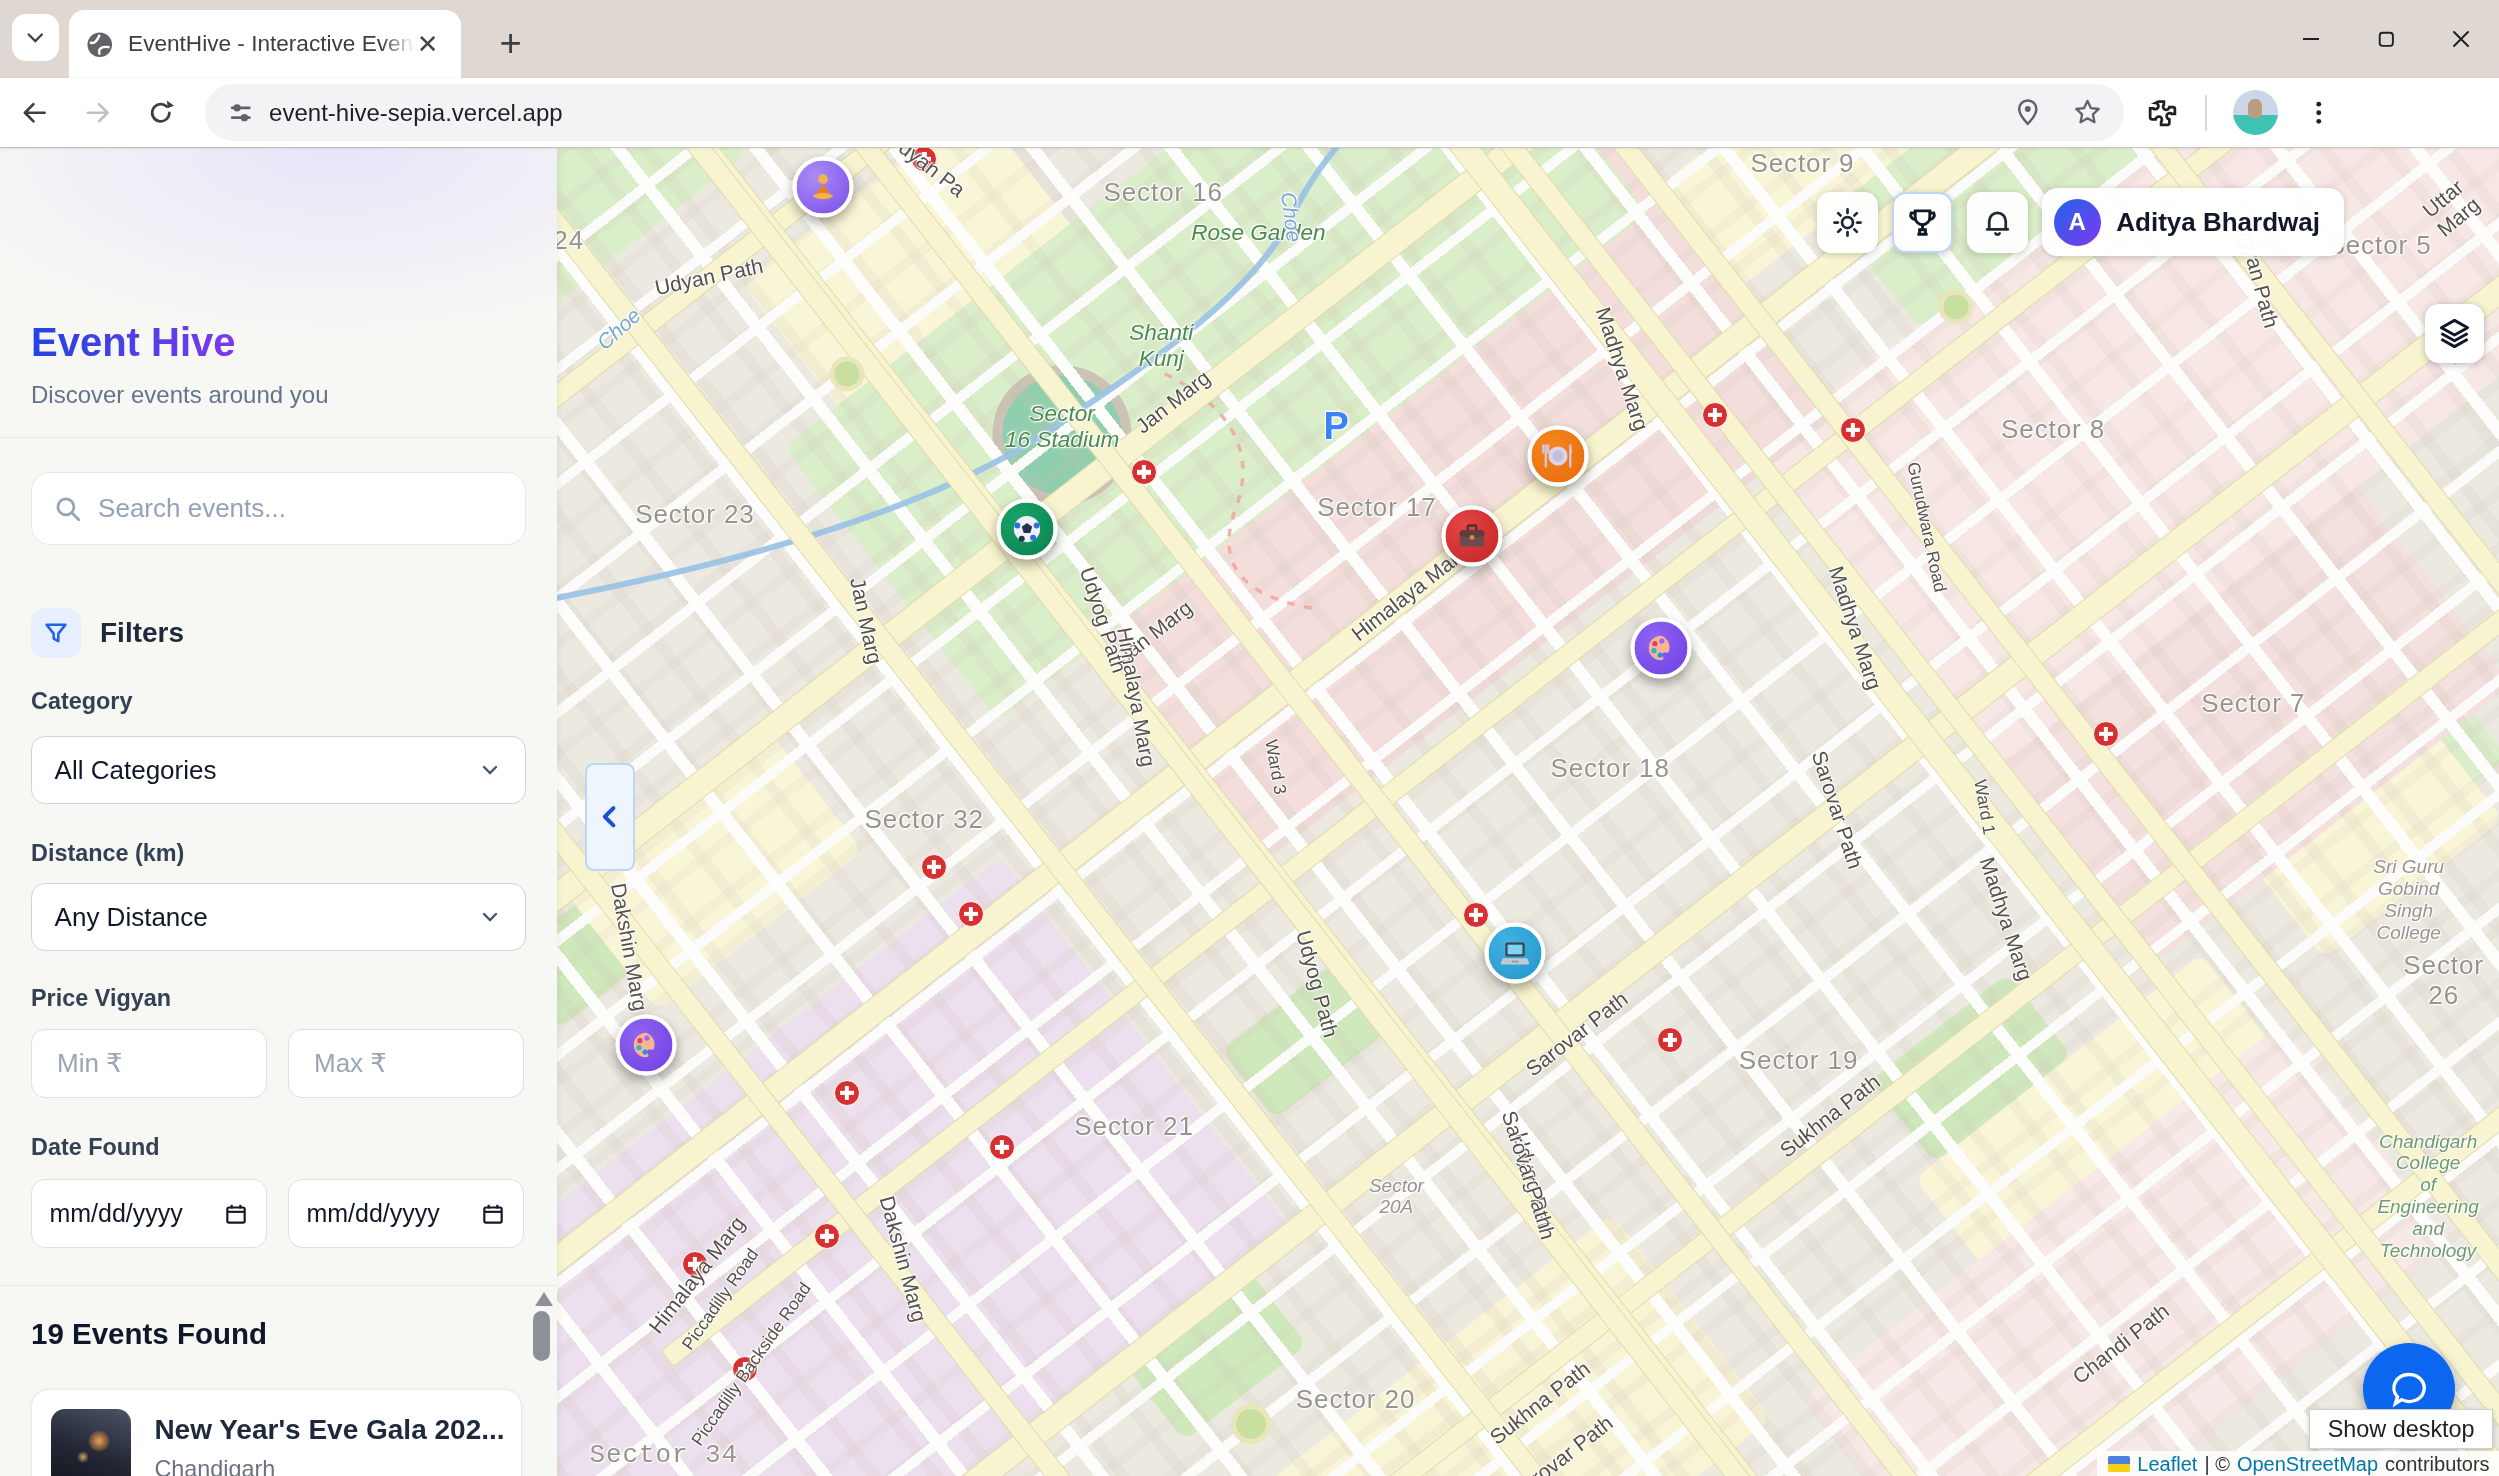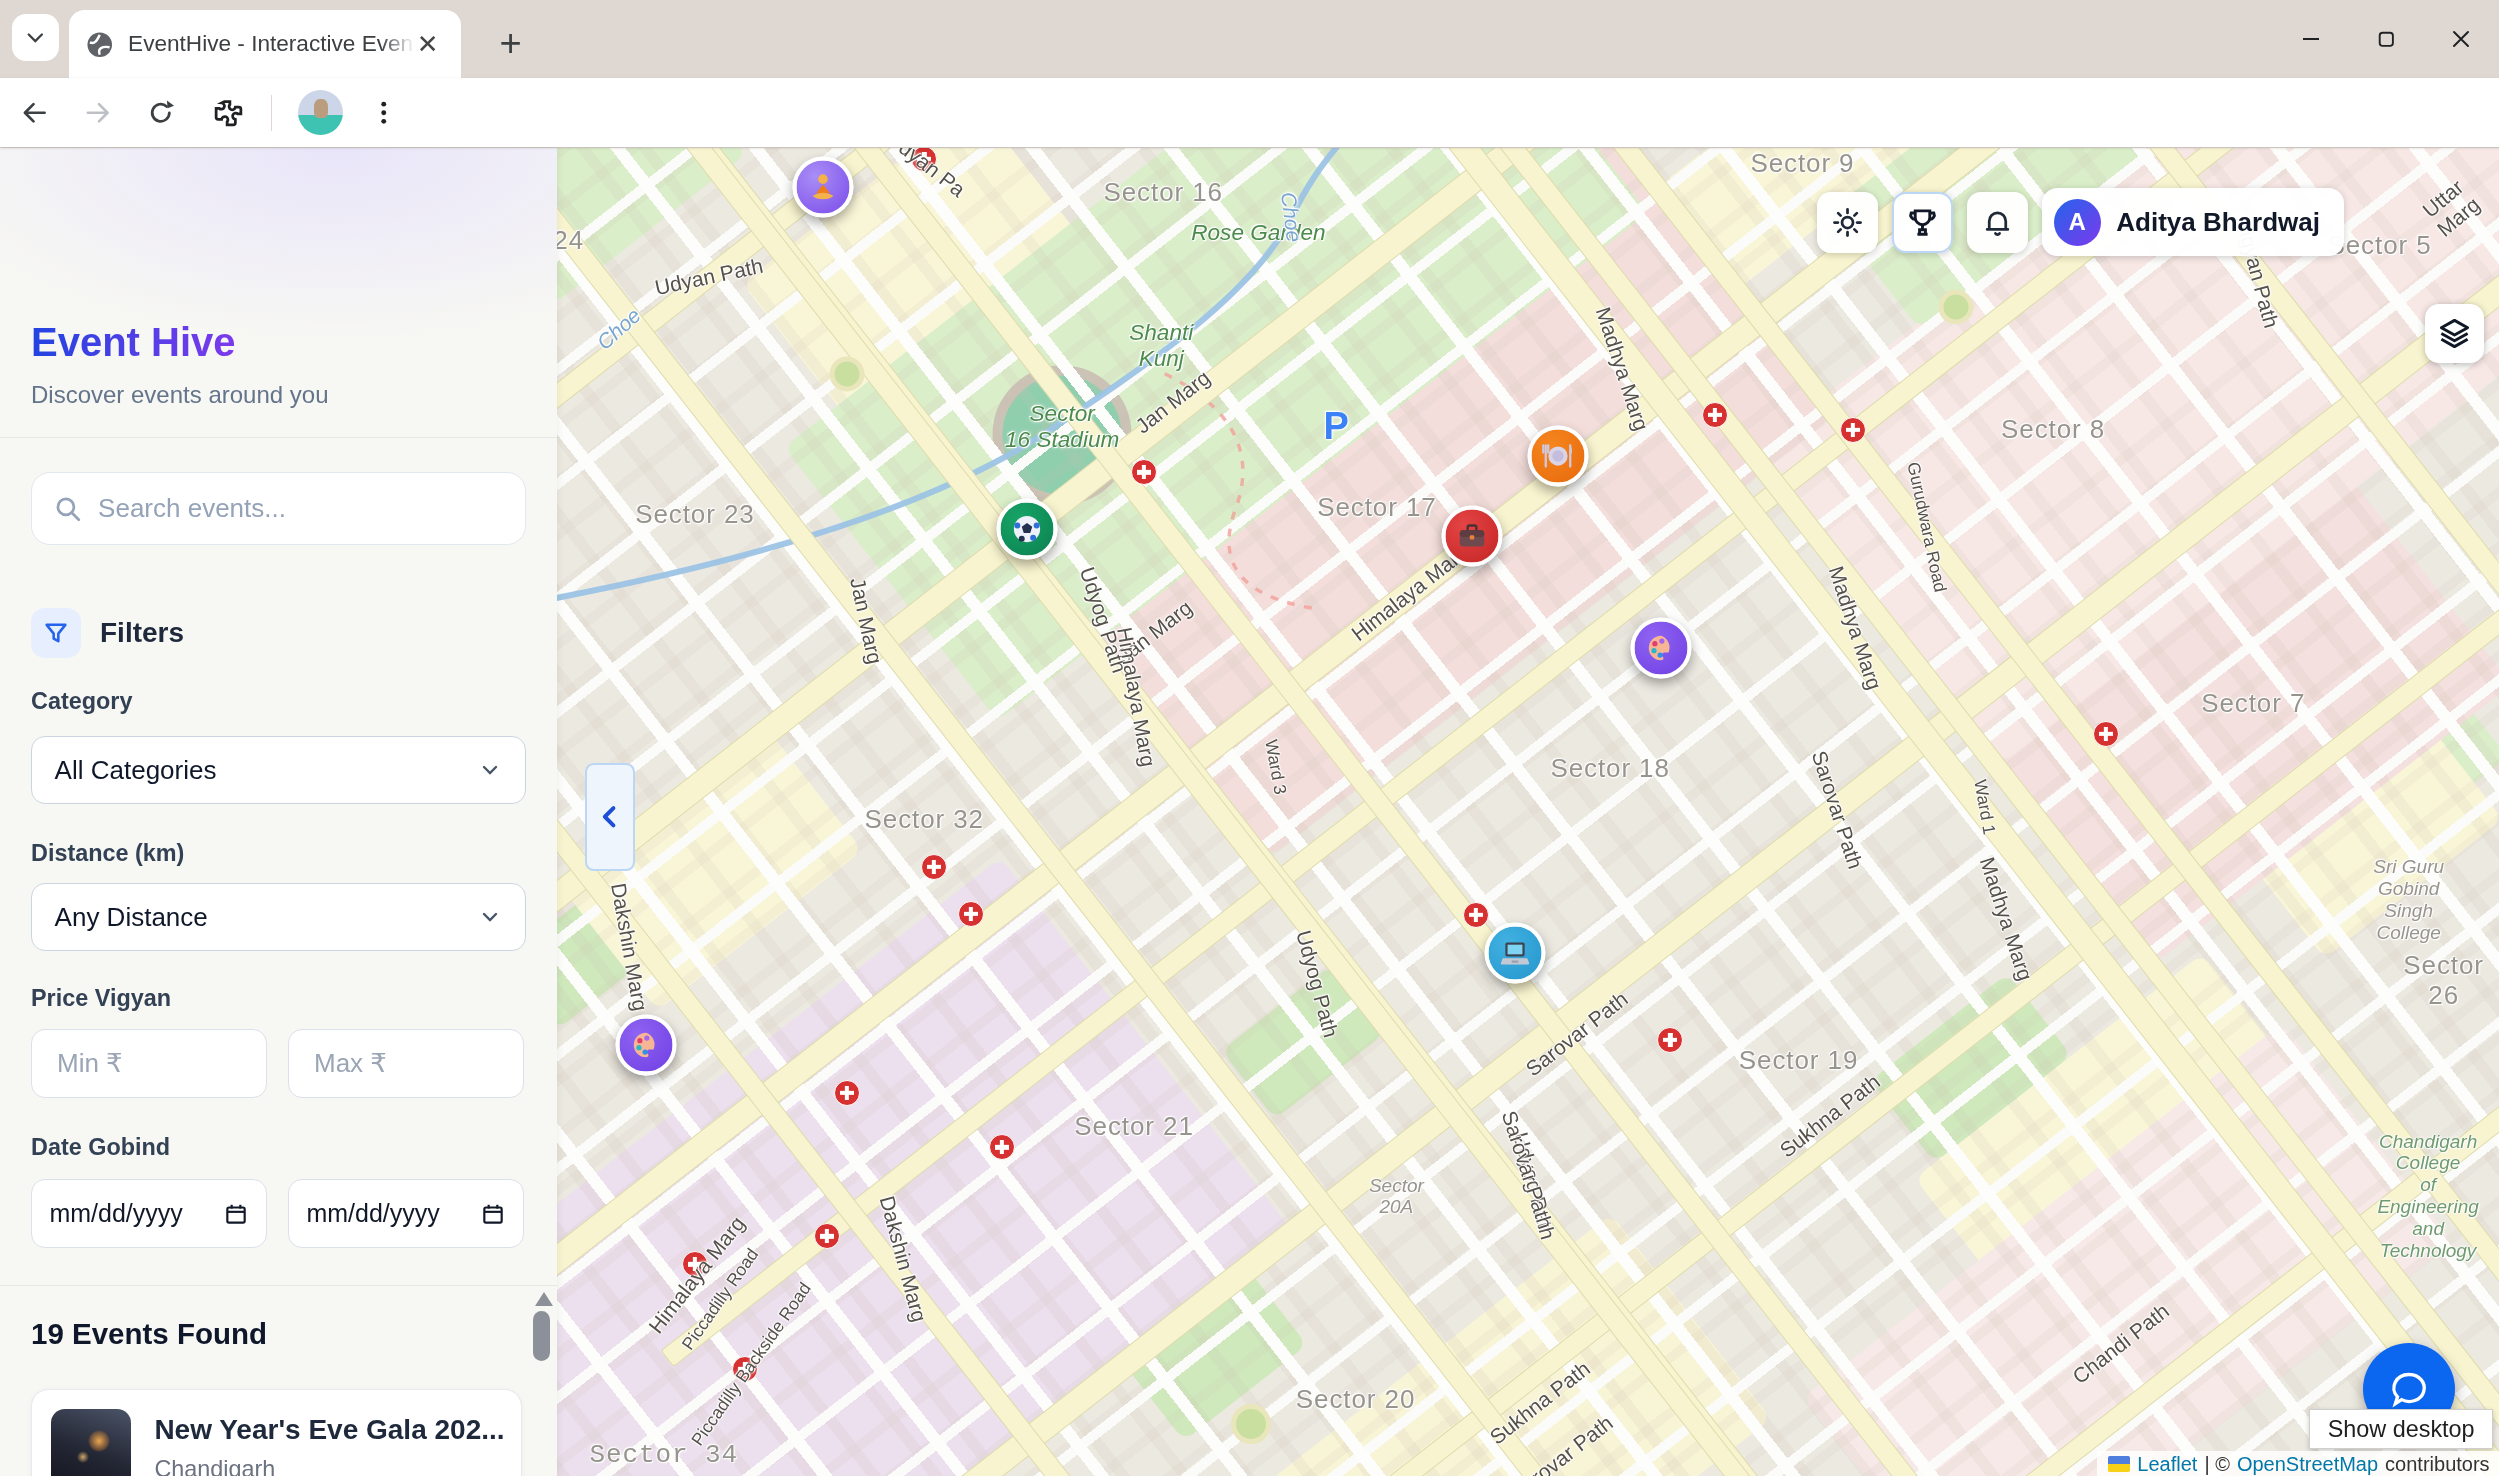--- a/index.html
+++ b/index.html
@@ -186,20 +186,38 @@
     <svg width="29.5" height="29.5" viewBox="0 0 24 24">
         <path d="M4 12 H19 M13 5 L20 12 L13 19" fill="none" stroke="#bdc1c6" stroke-width="2.2" stroke-linecap="round" stroke-linejoin="round"></path>
       </svg>
   </div>
   <div class="navbtn">
     <svg width="29.5" height="29.5" viewBox="0 0 24 24">
         <path d="M19 12 a7 7 0 1 1 -2.2 -5.1" fill="none" stroke="#3c4043" stroke-width="2.2" stroke-linecap="round"></path>
         <polygon points="17,2 17.6,8.4 22.8,6.4" fill="#3c4043"></polygon>
       </svg>
   </div>
+  <div class="omnibox">
+    <svg width="29.5" height="29.5" viewBox="0 0 24 24">
+      <line x1="5" y1="8" x2="19" y2="8" stroke="#5f6368" stroke-width="2.2" stroke-linecap="round"></line>
+      <circle cx="9" cy="8" r="3" fill="#5f6368"></circle>
+      <line x1="5" y1="16" x2="19" y2="16" stroke="#5f6368" stroke-width="2.2" stroke-linecap="round"></line>
+      <circle cx="15" cy="16" r="3" fill="#5f6368"></circle>
+    </svg>
+    <span class="omni-url">event-hive-sepia.vercel.app</span>
+    <div class="omni-icons">
+      <svg width="29.5" height="29.5" viewBox="0 0 24 24">
+        <path d="M12 21 C12 21 5 13.8 5 9 a7 7 0 0 1 14 0 C19 13.8 12 21 12 21 Z" fill="none" stroke="#5f6368" stroke-width="2"></path>
+        <circle cx="12" cy="9" r="2.4" fill="#5f6368"></circle>
+      </svg>
+      <svg width="31" height="31" viewBox="0 0 24 24">
+        <path d="M12 3 l2.6 5.6 6.1 .7 -4.5 4.2 1.2 6 -5.4 -3 -5.4 3 1.2 -6 -4.5 -4.2 6.1 -.7 Z" fill="none" stroke="#5f6368" stroke-width="1.8" stroke-linejoin="round"></path>
+      </svg>
+    </div>
+  </div>
   <div class="toolbar-right">
     <svg width="33" height="33" viewBox="0 0 24 24">
       <path d="M9 4 h4 v2.2 a2.3 2.3 0 1 0 4 1.8 H19.5 a1.5 1.5 0 0 1 1.5 1.5 V13 h-2.2 a2.3 2.3 0 1 0 -1.8 4 V19.5 a1.5 1.5 0 0 1 -1.5 1.5 H11 v-2.2 a2.3 2.3 0 1 0 -4 -1.8 H4.5 A1.5 1.5 0 0 1 3 15.5 V9 h2.2 a2.3 2.3 0 1 0 1.8 -4 Z" fill="none" stroke="#202124" stroke-width="2"></path>
     </svg>
     <div class="tb-sep"></div>
     <div class="avatar-photo"></div>
     <svg width="29.5" height="29.5" viewBox="0 0 24 24">
       <circle cx="12" cy="5" r="2" fill="#202124"></circle>
         <circle cx="12" cy="12" r="2" fill="#202124"></circle>
         <circle cx="12" cy="19" r="2" fill="#202124"></circle>
@@ -246,21 +264,21 @@
   </div>
 
   <div class="fld-label" style="top:837px">Price Vigyan</div>
   <div class="halfinput" style="left:31px; top:881px">
     <input type="text" placeholder="Min ₹" style="">
   </div>
   <div class="halfinput" style="left:288px; top:881px">
     <input type="text" placeholder="Max ₹" style="">
   </div>
 
-  <div class="fld-label" style="top:986px">Date Gobind</div>
+  <div class="fld-label" style="top:986px">Date Found</div>
   <div class="dateinput" style="left:31px; top:1031px">
     <span>mm/dd/yyyy</span>
     <svg width="26" height="26" viewBox="0 0 24 24">
       <rect x="4" y="6" width="16" height="14" rx="1.5" fill="none" stroke="#111827" stroke-width="2"></rect>
       <line x1="4" y1="10" x2="20" y2="10" stroke="#111827" stroke-width="2"></line>
       <line x1="8" y1="3.5" x2="8" y2="7" stroke="#111827" stroke-width="2"></line>
       <line x1="16" y1="3.5" x2="16" y2="7" stroke="#111827" stroke-width="2"></line>
     </svg>
   </div>
   <div class="dateinput" style="left:288px; top:1031px">

